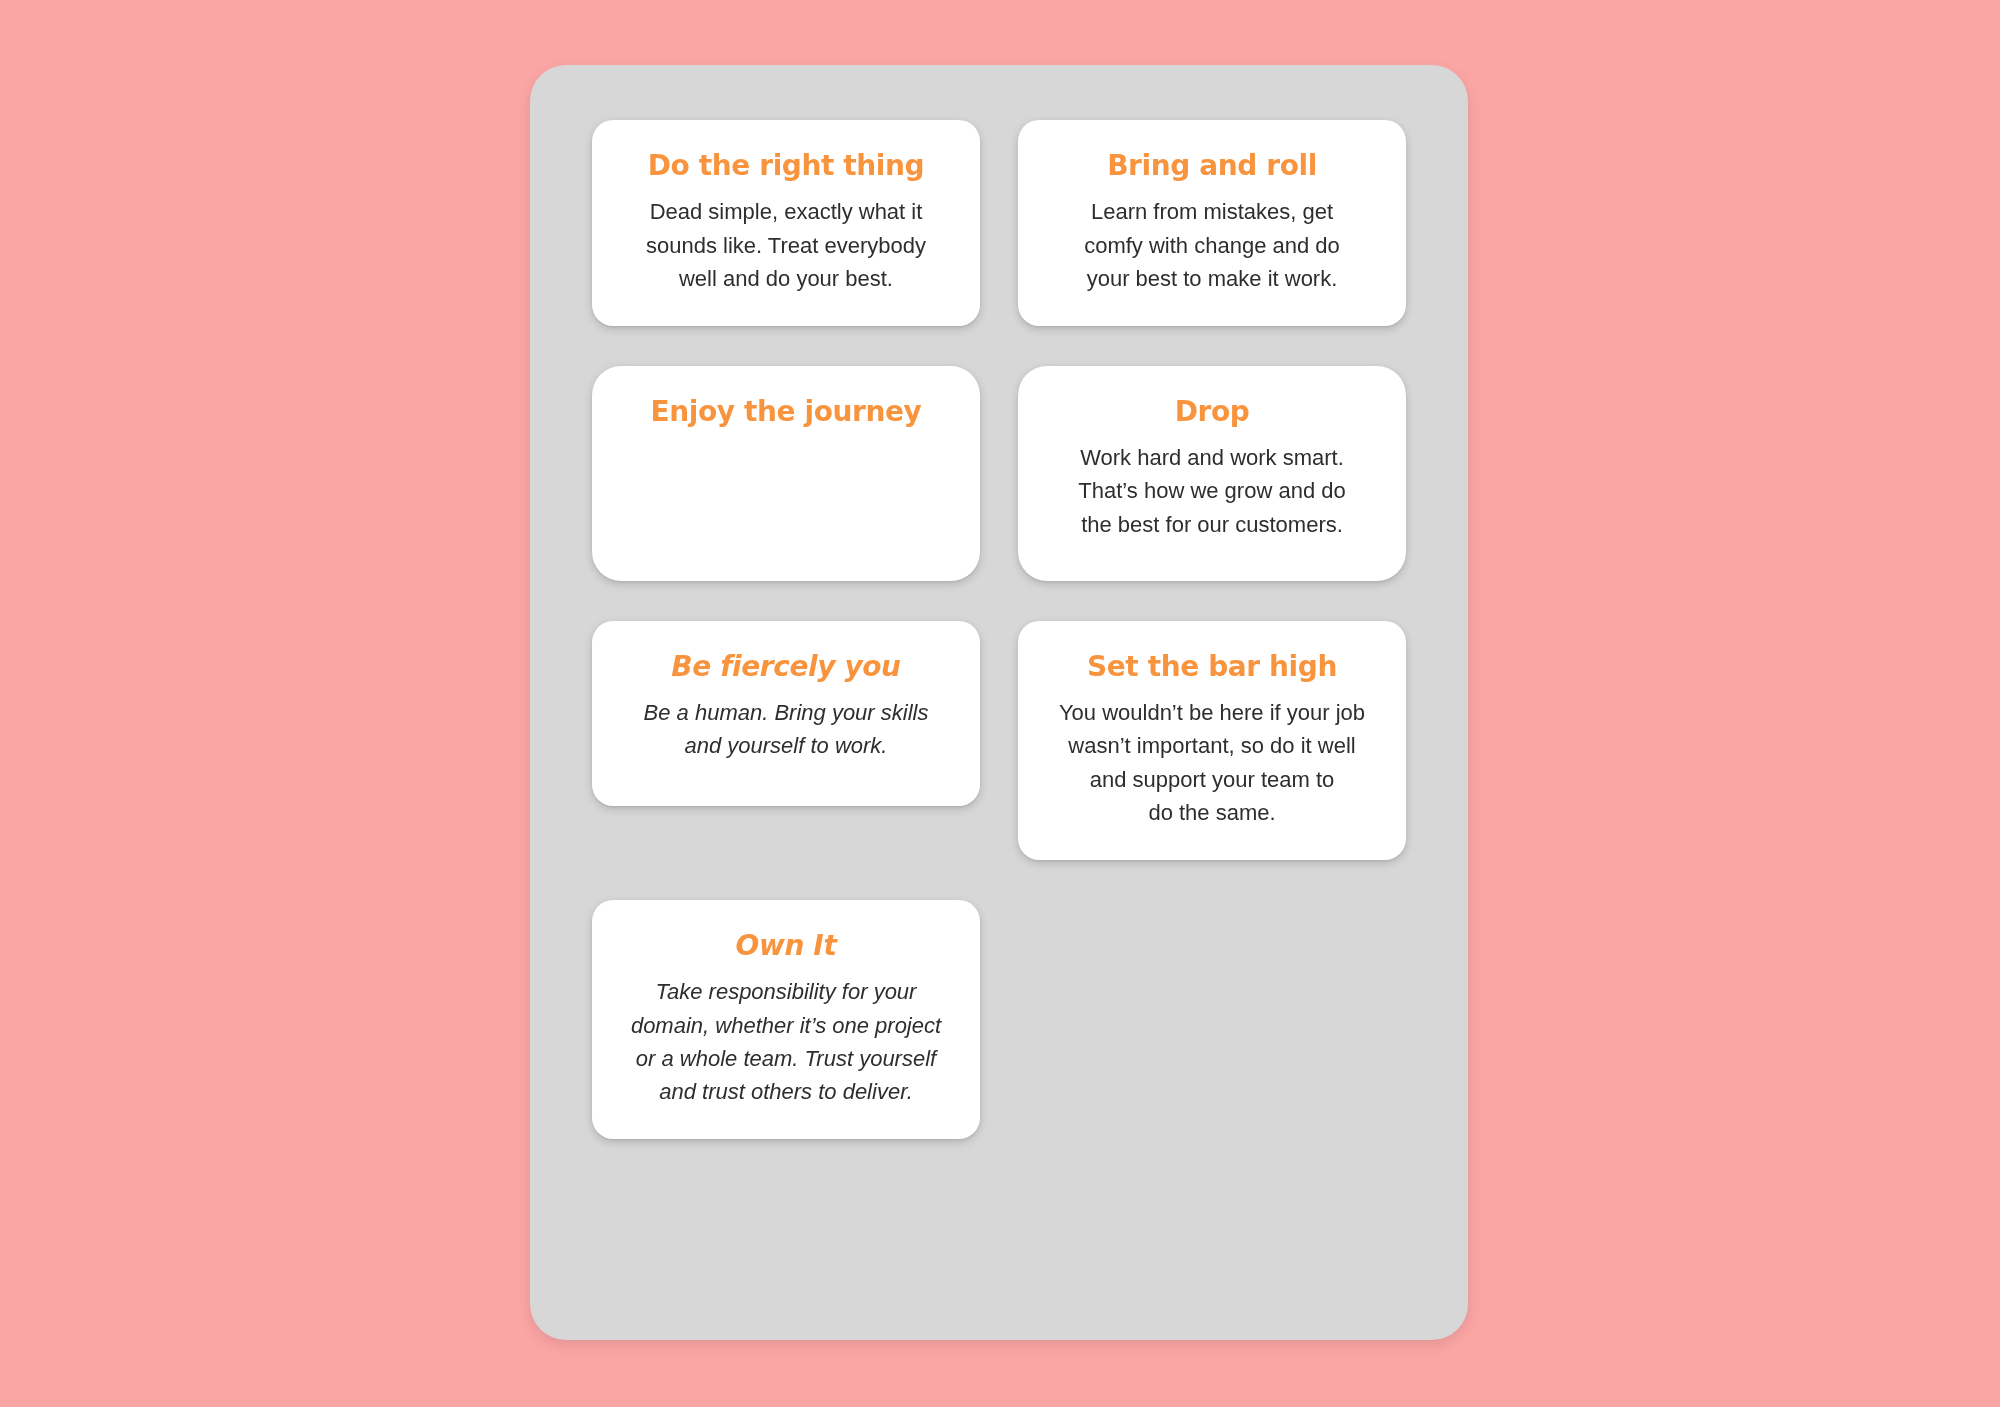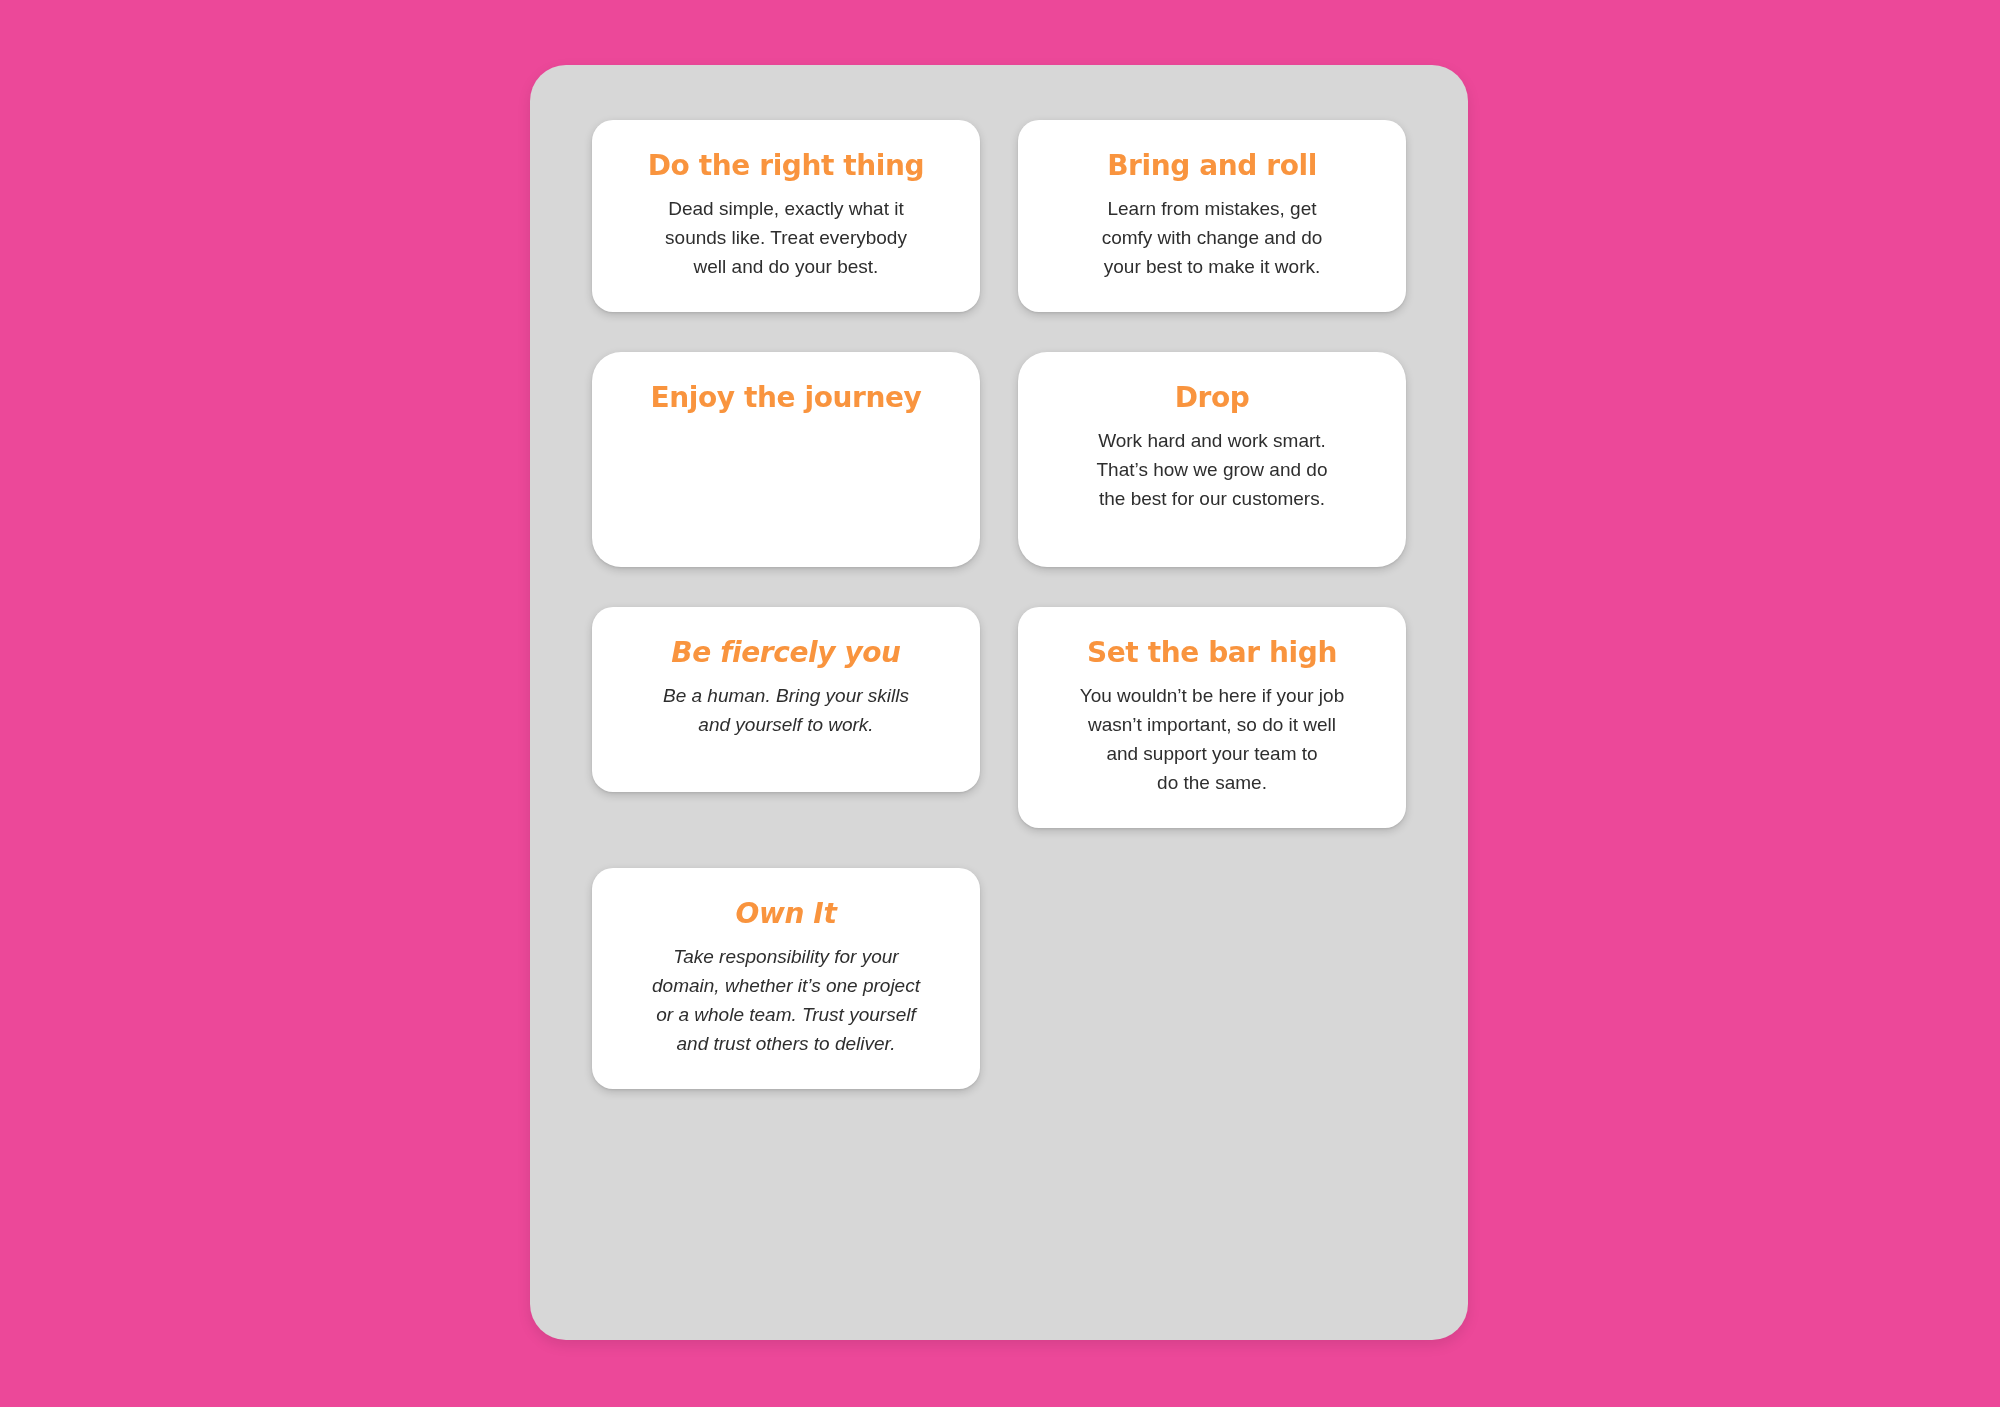--- a/index.html
+++ b/index.html
@@ -11,21 +11,21 @@
     width: 2000px;
     height: 1407px;
     font-family: "Liberation Sans", sans-serif;
     overflow: hidden;
   }
 
   #stage {
     position: relative;
     width: 2000px;
     height: 1407px;
-    background: #ec4899;
+    background: #fca5a5;
   }
 
   
   #values-panel {
     position: absolute;
     left: 530px;
     top: 65px;
     width: 938px;
     height: 1275px;
     background: #d7d7d7;
@@ -65,21 +65,21 @@
     letter-spacing: -0.4px;
     line-height: 1.12;
     margin: 0 0 14px 0;
     white-space: nowrap;
   }
 
   .card-body {
     color: #2e2e2e;
     font-family: "Liberation Sans", sans-serif;
     font-weight: 400;
-    font-size: 19px;
+    font-size: 22px;
     line-height: 1.52;
     margin: 0;
     white-space: pre-line;
   }
 
   
   .value-card.h-a { min-height: 185px; }
   .value-card.h-b { min-height: 215px; border-radius: 29px; }
   .value-card.h-c { min-height: 185px; font-style: italic; }
   .value-card.h-d { min-height: 210px; }

